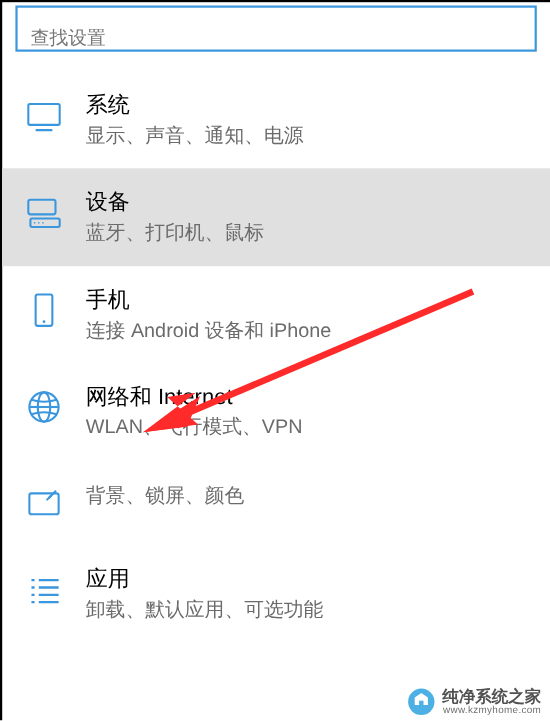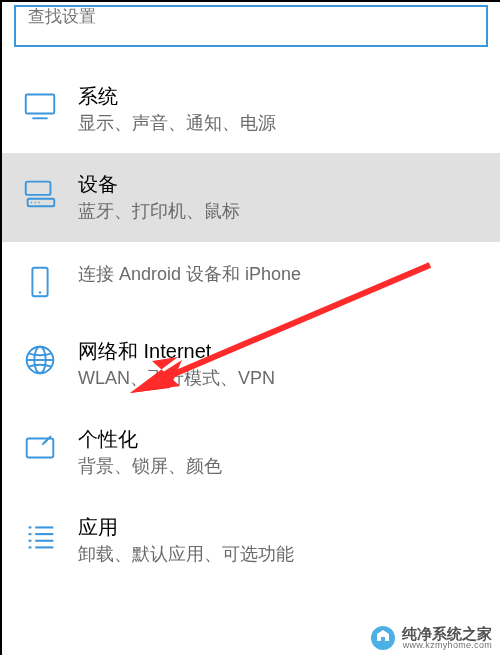--- a/index.html
+++ b/index.html
@@ -10,21 +10,21 @@
       height: 655px;
       position: relative;
       overflow: hidden;
     }
     .container { border-left: 2px solid #000; border-top: 2px solid #000; height: 100%; }
     .search-box {
       margin: 3px 12px 18px 12px;
       border: 2px solid #3a96dd;
       height: 42px;
       display: flex;
-      align-items: flex-start;
+      align-items: flex-end;
       padding: 0 12px;
     }
     .search-input {
       border: none; outline: none; font-size: 17px; color: #6b6b6b; width: 100%;
       font-family: inherit; background: transparent;
     }
     .list { }
     .item {
       display: flex;
       align-items: flex-start;
@@ -101,20 +101,21 @@
     </div>
 
     <div class="item">
       <div class="icon-wrap">
         <svg viewBox="0 0 40 40" fill="none" stroke="#3a96dd" stroke-width="2">
           <rect x="12" y="5" width="16" height="30" rx="2"></rect>
           <circle cx="20" cy="31" r="1.3" fill="#3a96dd" stroke="none"></circle>
         </svg>
       </div>
       <div class="texts">
+        <div class="title">手机</div>
         <div class="sub">连接 Android 设备和 iPhone</div>
       </div>
     </div>
 
     <div class="item">
       <div class="icon-wrap">
         <svg viewBox="0 0 40 40" fill="none" stroke="#3a96dd" stroke-width="2">
           <circle cx="20" cy="20" r="14"></circle>
           <ellipse cx="20" cy="20" rx="6" ry="14"></ellipse>
           <line x1="6" y1="20" x2="34" y2="20"></line>
@@ -130,21 +131,20 @@
 
     <div class="item">
       <div class="icon-wrap">
         <svg viewBox="0 0 40 40" fill="none" stroke="#3a96dd" stroke-width="2">
           <rect x="6" y="10" width="28" height="20" rx="2"></rect>
           <path d="M25 14 L31 8" stroke-linecap="round"></path>
           <path d="M23 16 L27 12" stroke-linecap="round"></path>
         </svg>
       </div>
       <div class="texts">
-        <div class="title">个性化</div>
         <div class="sub">背景、锁屏、颜色</div>
       </div>
     </div>
 
     <div class="item">
       <div class="icon-wrap">
         <svg viewBox="0 0 40 40" fill="none" stroke="#3a96dd" stroke-width="2.2">
           <line x1="8" y1="11" x2="11" y2="11"></line>
             <line x1="15" y1="11" x2="34" y2="11"></line>
           <line x1="8" y1="18" x2="11" y2="18"></line>

